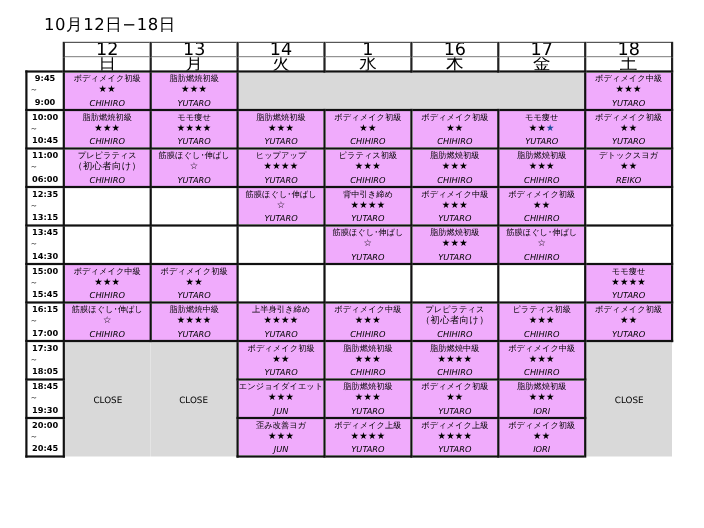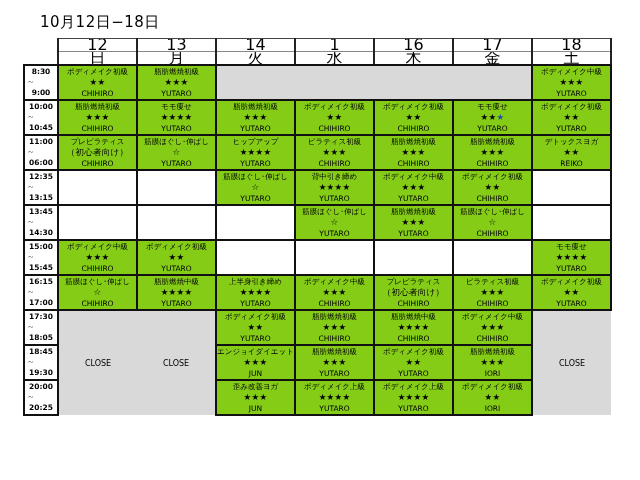--- a/index.html
+++ b/index.html
@@ -13,24 +13,24 @@
     col.c-time { width:34px; }
     col.c-day { width:79px; }
     .hdr-date td.day, .hdr-dow td.day { height:12px; font-size:16px; line-height:12px;
         border-left:2px solid #222; border-right:2px solid #222; }
     .hdr-date td.day { border-top:1px solid #444; border-bottom:1px solid #888; }
     .hdr-dow td.day { border-bottom:2px solid #111; }
     td.blank-h { border:none; }
     td.time { border:2px solid #111; height:31px; font-size:7.5px; font-weight:bold;
               line-height:10.5px; text-align:right; padding-right:2px; }
     td.time .tilde { text-align:left; padding-left:2px; font-weight:normal; }
-    td.cls { border:2px solid #111; height:31px; background:#84cc16; font-size:7.5px; line-height:11px; }
+    td.cls { border:2px solid #111; height:31px; background:#f0abfc; font-size:7.5px; line-height:11px; }
     td.cls .name { white-space:nowrap; }
     td.cls .stars { font-size:8.5px; letter-spacing:0.3px; }
-    td.cls .inst { font-size:7.5px; }
+    td.cls .inst { font-size:7.5px;font-style:italic; }
     td.empty { border:2px solid #111; background:#fff; }
     td.gray { background:#d9d9d9; border:none; }
     td.closed { background:#d9d9d9; border-top:2px solid #111; border-left:none; border-right:none; border-bottom:none;
                 font-size:8px; }
     td.closed-sat { background:#d9d9d9; border-top:2px solid #111; border-left:2px solid #111; border-right:none; border-bottom:none; font-size:8px; }
     .star-accent { color:#1f4e9e; }
   </style>
 </head>
 <body>
 
@@ -63,21 +63,21 @@
       <td class="day">日</td>
       <td class="day">月</td>
       <td class="day">火</td>
       <td class="day">水</td>
       <td class="day">木</td>
       <td class="day">金</td>
       <td class="day">土</td>
     </tr>
   <tr>
         <td class="time">
-          <div>8:30</div>
+          <div>9:45</div>
           <div class="tilde">～</div>
           <div>9:00</div>
         </td>
         <td class="cls">
           <div class="name">ボディメイク初級</div>
           <div class="stars"><span>★★</span></div>
           <div class="inst">CHIHIRO</div>
         </td>
         <td class="cls">
           <div class="name">脂肪燃焼初級</div>
@@ -353,21 +353,21 @@
         <td class="cls">
           <div class="name">脂肪燃焼初級</div>
           <div class="stars"><span>★★★</span></div>
           <div class="inst">IORI</div>
         </td>
       </tr>
       <tr>
         <td class="time">
           <div>20:00</div>
           <div class="tilde">～</div>
-          <div>20:25</div>
+          <div>20:45</div>
         </td>
         <td class="cls">
           <div class="name">歪み改善ヨガ</div>
           <div class="stars"><span>★★★</span></div>
           <div class="inst">JUN</div>
         </td>
         <td class="cls">
           <div class="name">ボディメイク上級</div>
           <div class="stars"><span>★★★★</span></div>
           <div class="inst">YUTARO</div>

